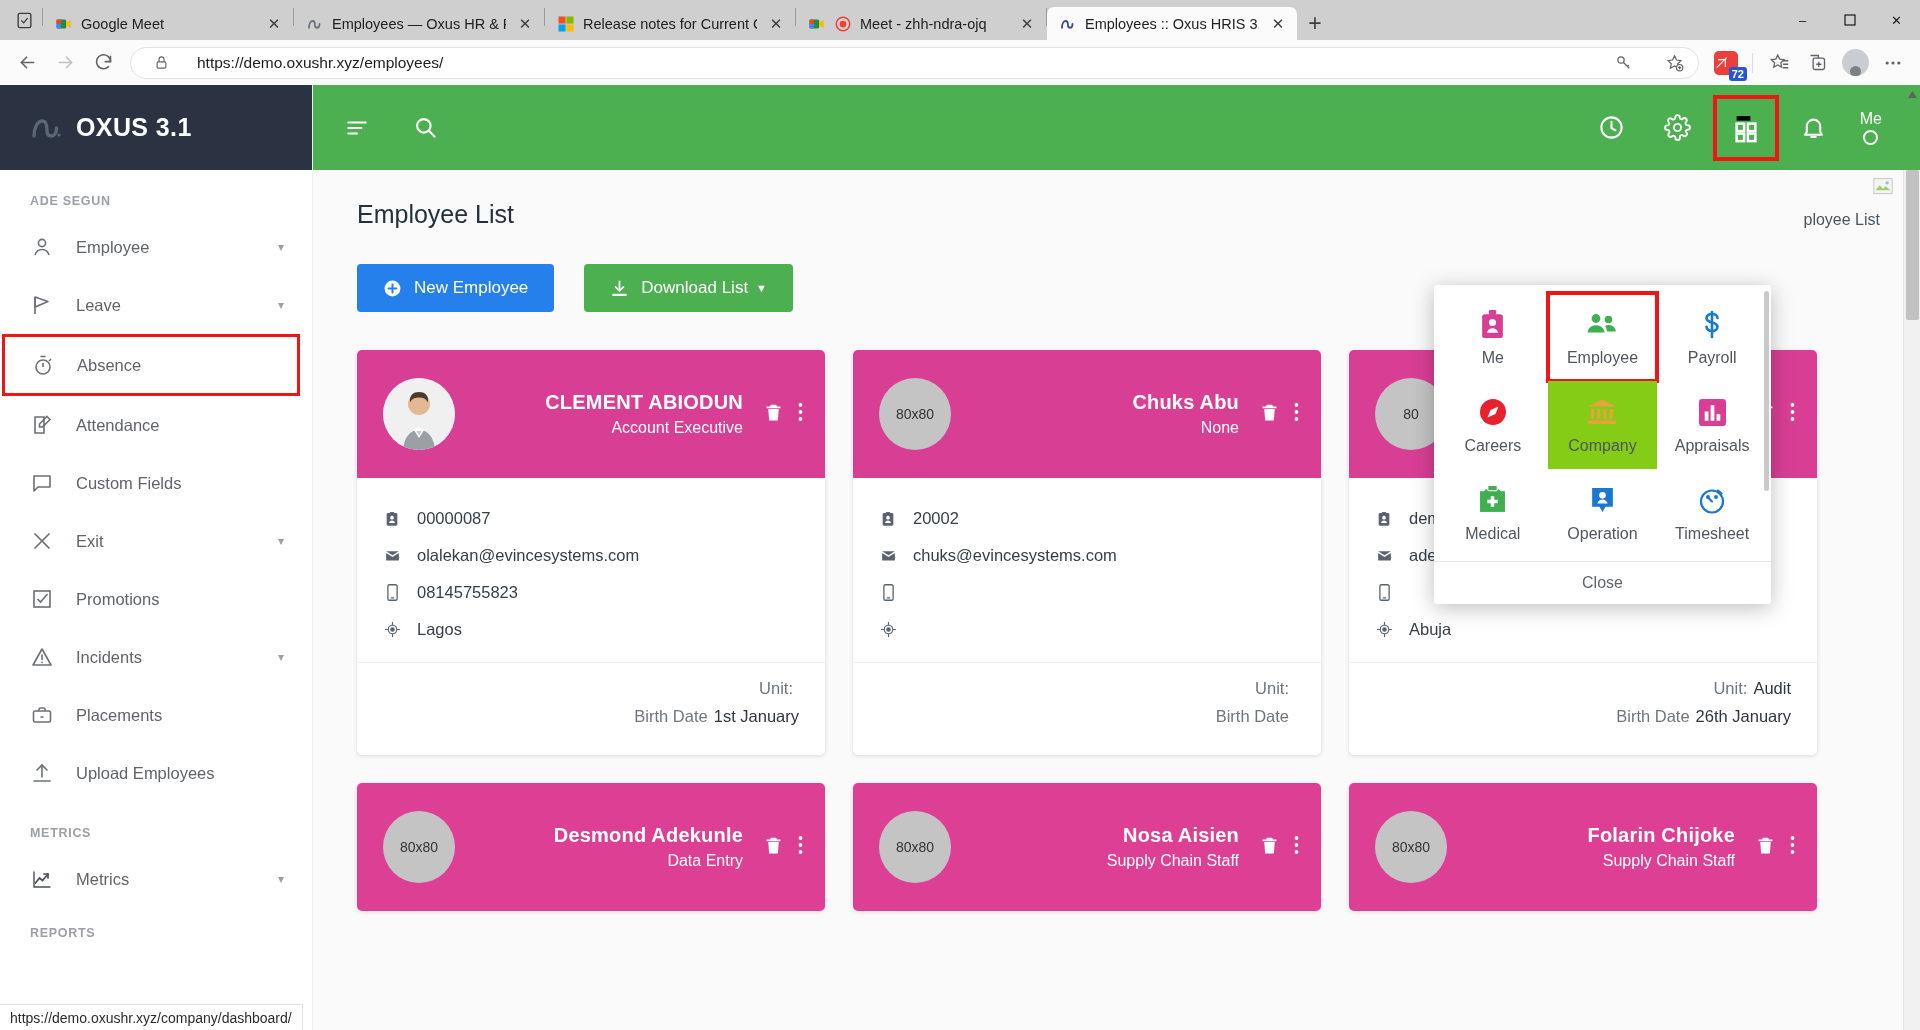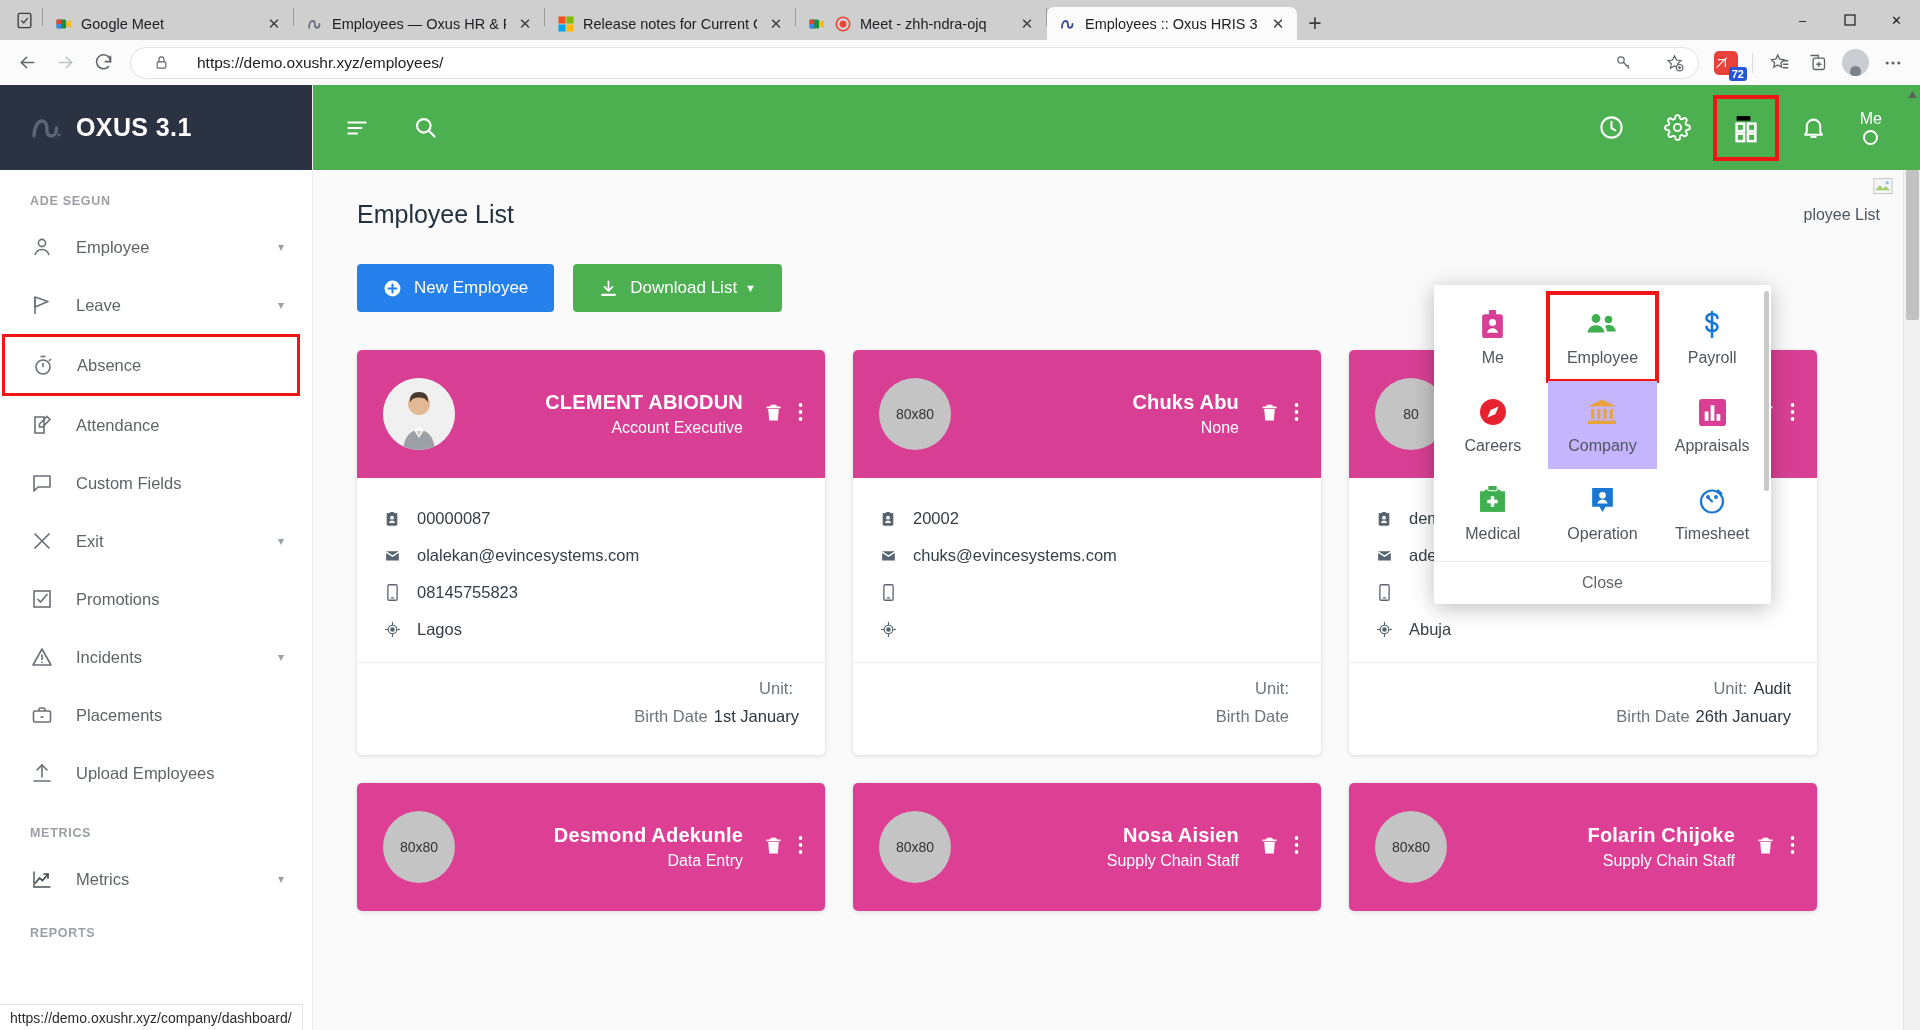--- a/index.html
+++ b/index.html
@@ -124,26 +124,26 @@
   .appsbtn.boxed { outline: 4px solid #f11616; outline-offset: 7px; }
   .mebox { color:#fff; display:flex; flex-direction:column; align-items:center; font-size:16px; line-height:1.15; }
   .mebox .mecircle { width: 15px; height: 15px; border: 2px solid #fff; border-radius: 50%; margin-top: 2px;}
 
   
   .content {
     position: absolute; left: 313px; top: 85px; right: 0; bottom: 0;
     background: #fafafa; overflow: hidden;
   }
   .page-head {
-    display: flex; align-items: center; padding: 30px 40px 0 44px;
+    display: flex; align-items: flex-end; padding: 30px 40px 0 44px;
   }
   .page-title { font-size: 25px; color: #22313f; font-weight: 400; }
   .breadcrumb { margin-left: auto; font-size: 16px; color: #4a5560; }
 
-  .actions { display: flex; gap: 19px; padding: 35px 0 0 44px; }
+  .actions { display: flex; gap: 30px; padding: 35px 0 0 44px; }
   .btn {
     border: none; border-radius: 4px; color: #fff;
     font-size: 17px; font-family: "Liberation Sans", sans-serif;
     display: flex; align-items: center; gap: 12px;
     padding: 0 26px; height: 48px; font-weight: 400;
   }
   .btn.blue { background: #2680eb; }
   .btn.green { background: #4caf50; }
   .btn .bi { display: flex; align-items: center; }
 
@@ -188,21 +188,21 @@
     box-shadow: 0 4px 22px rgba(0,0,0,.26);
     z-index: 40; overflow: hidden;
   }
   .dd-grid { display: grid; grid-template-columns: repeat(3, 1fr); padding: 8px 4px 4px 4px; }
   .dd-item {
     display: flex; flex-direction: column; align-items: center;
     padding: 16px 4px 14px 4px; gap: 10px;
   }
   .dd-item .ddico { height: 30px; display: flex; align-items: center; justify-content: center; }
   .dd-item .ddlbl { font-size: 16px; color: #4e565e; white-space: nowrap; }
-  .dd-item.hovered { background: #c4b5fd; }
+  .dd-item.hovered { background: #84cc16; }
   .dd-item.boxed { outline: 4px solid #f11616; outline-offset: -2px; }
   .dd-close {
     border-top: 1px solid #e8e8e8; text-align: center;
     padding: 12px 0; font-size: 16px; color: #5f676e;
   }
   .dd-scroll {
     position: absolute; right: 2px; top: 6px; width: 5px; height: 200px;
     background: #c9c9c9; border-radius: 3px;
   }
 

